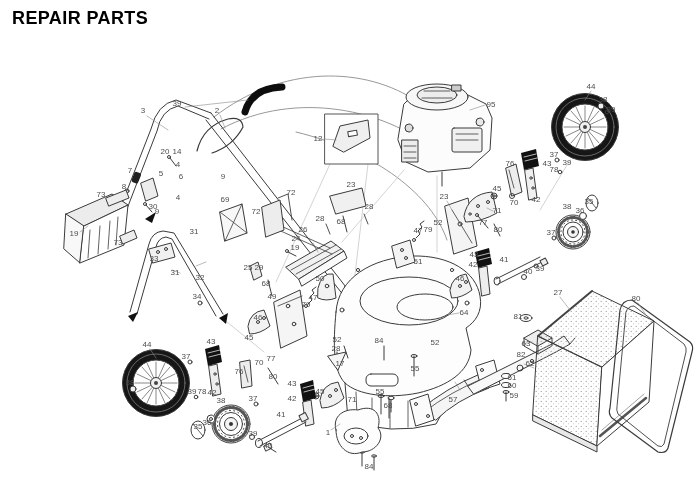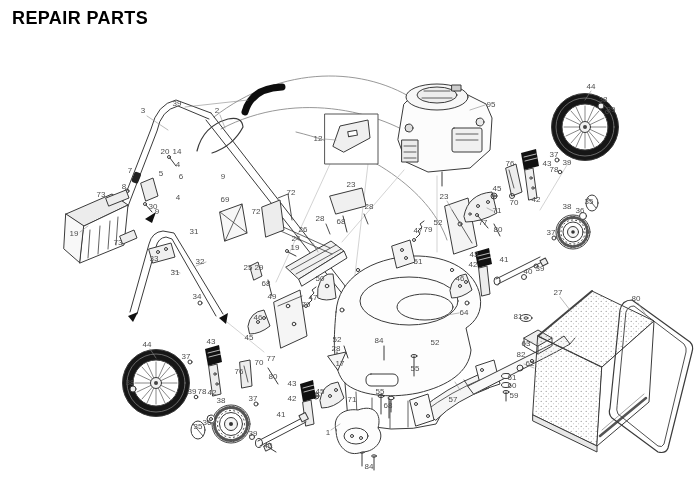--- a/index.html
+++ b/index.html
@@ -372,21 +372,21 @@
       <span class="callout" style="left: 157px; top: 212px;">9</span>
       <span class="callout" style="left: 161px; top: 174px;">5</span>
       <span class="callout" style="left: 178px; top: 165px;">4</span>
       <span class="callout" style="left: 181px; top: 177px;">6</span>
       <span class="callout" style="left: 178px; top: 198px;">4</span>
       <span class="callout" style="left: 223px; top: 177px;">9</span>
       <span class="callout" style="left: 74px; top: 234px;">19</span>
       <span class="callout" style="left: 118px; top: 243px;">73</span>
       <span class="callout" style="left: 194px; top: 232px;">31</span>
       <span class="callout" style="left: 154px; top: 259px;">33</span>
-      <span class="callout" style="left: 200px; top: 262px;">32</span>
+      <span class="callout" style="left: 200px; top: 278px;">32</span>
       <span class="callout" style="left: 175px; top: 273px;">31</span>
       <span class="callout" style="left: 197px; top: 297px;">34</span>
       <span class="callout" style="left: 248px; top: 268px;">25</span>
       <span class="callout" style="left: 225px; top: 200px;">69</span>
       <span class="callout" style="left: 291px; top: 193px;">72</span>
       <span class="callout" style="left: 256px; top: 212px;">72</span>
       <span class="callout" style="left: 318px; top: 139px;">12</span>
       <span class="callout" style="left: 491px; top: 105px;">95</span>
       <span class="callout" style="left: 351px; top: 185px;">23</span>
       <span class="callout" style="left: 369px; top: 207px;">28</span>

